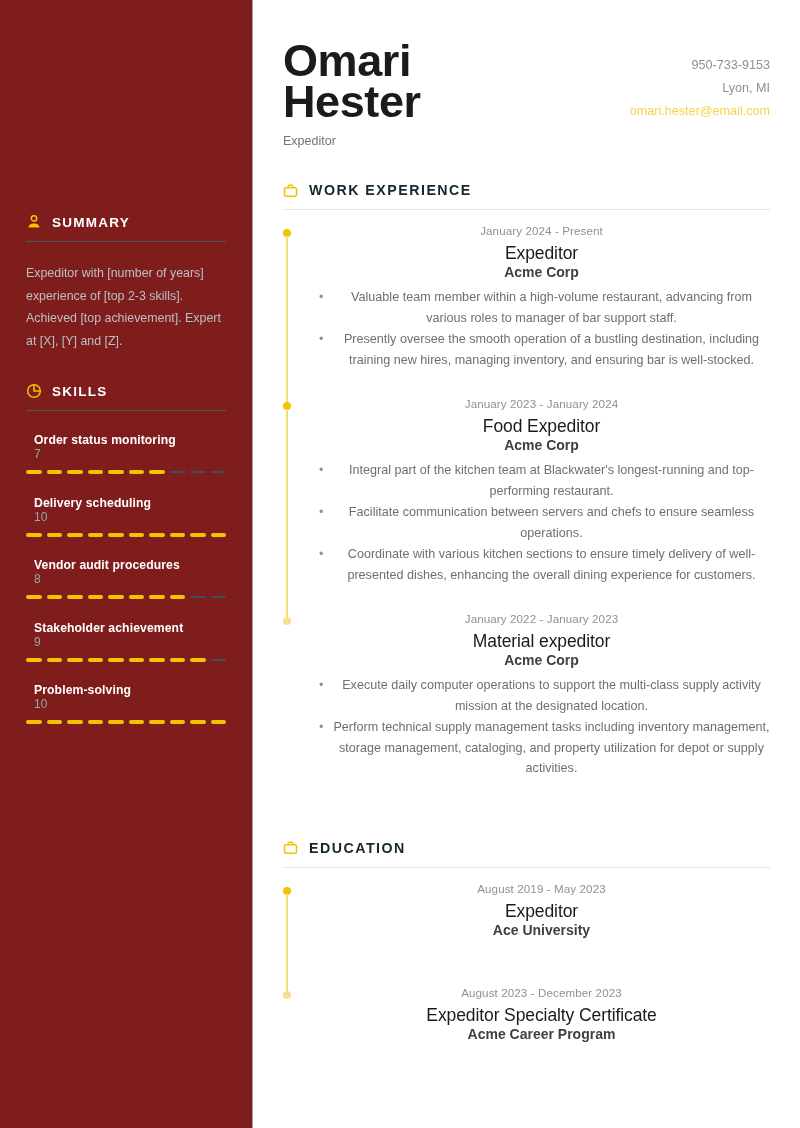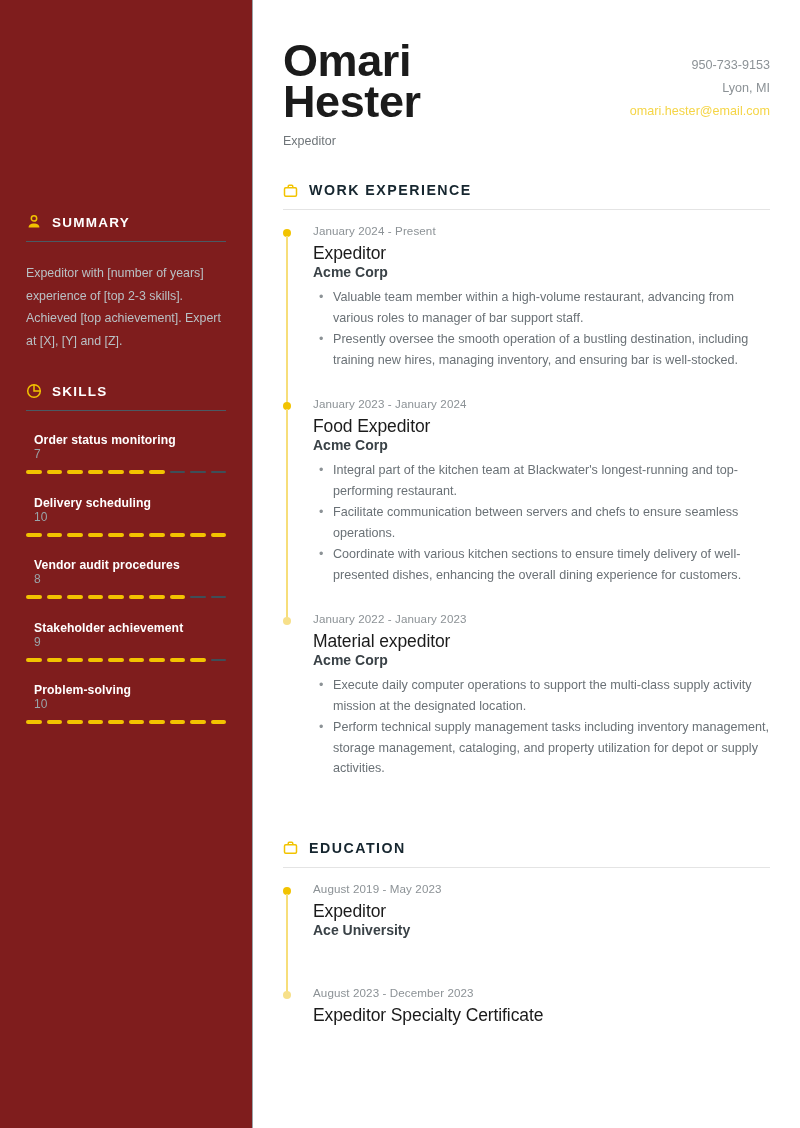--- a/index.html
+++ b/index.html
@@ -134,21 +134,21 @@
     color: #16262F;
     text-transform: uppercase;
   }
   .sec-rule {
     height: 1px;
     background: #e4e4e4;
     margin-top: 11px;
   }
 
   
-  .tl { position: relative; padding-top: 14px; }
+  .tl { position: relative; padding-top: 14px; text-align: center; }
   .entry {
     position: relative;
     padding-left: 30px;
     padding-bottom: 6px;
   }
   .dot {
     position: absolute;
     left: 0px;
     top: 5px;
     width: 8px;
@@ -421,19 +421,20 @@
             <span class="line"></span>
             <div class="e-date">August 2019 - May 2023</div>
             <div class="e-title">Expeditor</div>
             <div class="e-org">Ace University</div>
             <div class="gap-lg"></div>
           </div>
           <div class="entry edu">
             <span class="dot faded"></span>
             <div class="e-date">August 2023 - December 2023</div>
             <div class="e-title">Expeditor Specialty Certificate</div>
+            <div class="e-org">Acme Career Program</div>
             <div class="gap-lg"></div>
           </div>
         </div>
     </section>
 
   </main>
 </div>
 
 </body></html>

